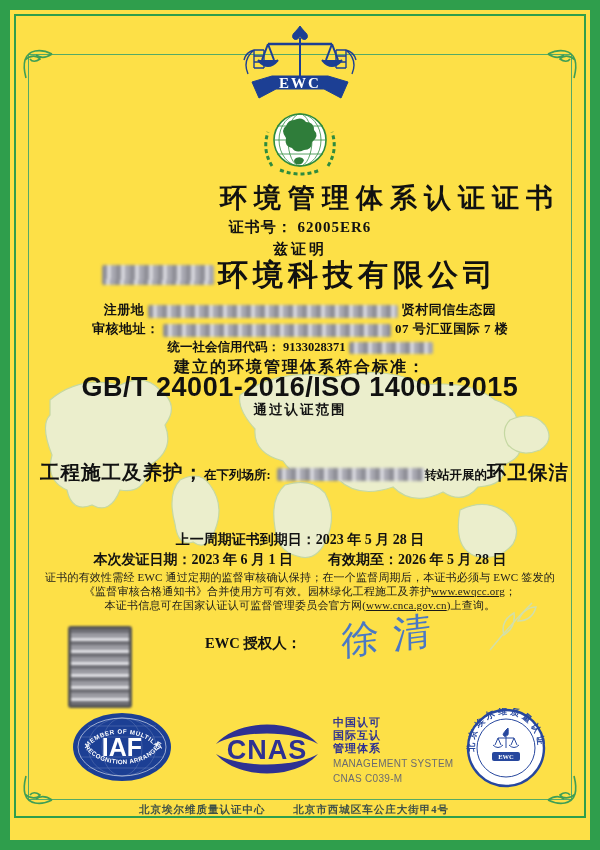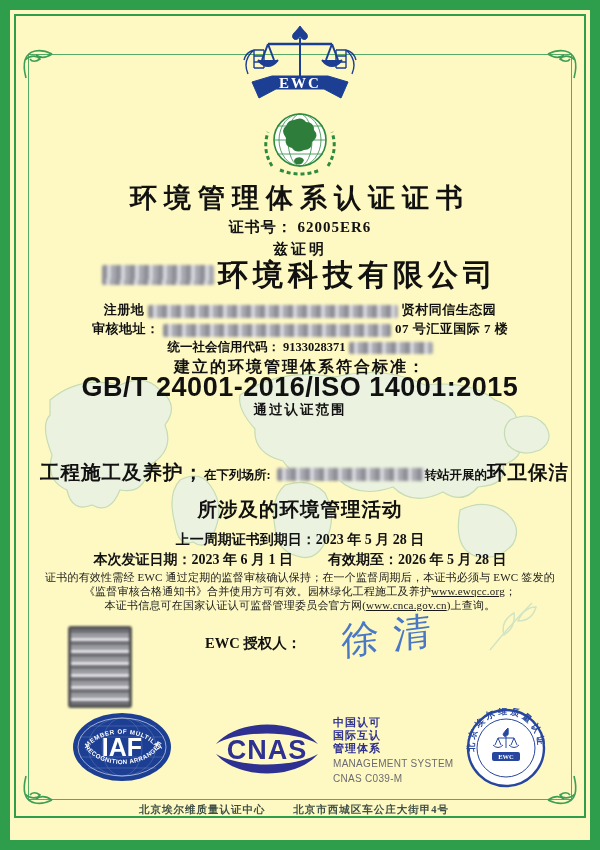--- a/index.html
+++ b/index.html
@@ -1,16 +1,16 @@
 <!DOCTYPE html>
 <html><head>
 <meta charset="utf-8">
 <style>
   html,body{margin:0;padding:0;background:#fff;}
-  .page{position:relative;width:600px;height:850px;background:#fef9c3;overflow:hidden;
+  .page{position:relative;width:600px;height:850px;background:#fde047;overflow:hidden;
         font-family:"Liberation Serif","DejaVu Serif",serif;color:#111;}
   
   .band{position:absolute;inset:0;border:10px solid #2f9e4c;pointer-events:none;}
   .midline{position:absolute;left:14px;right:14px;top:14px;bottom:32px;border:2px solid #2f9e4c;pointer-events:none;}
   .innerline{position:absolute;left:28px;right:28px;top:54px;bottom:50px;border:1.2px solid #55aa66;pointer-events:none;}
   .corner{position:absolute;width:34px;height:34px;pointer-events:none;}
   .corner svg{display:block;}
   .c-tl{left:20px;top:46px;}
   .c-tr{right:20px;top:46px;transform:scaleX(-1);}
   .c-bl{left:20px;bottom:42px;transform:scaleY(-1);}
@@ -127,21 +127,21 @@
       <ellipse cx="40" cy="36" rx="21" ry="26" fill="none" stroke="#2e8b3e" stroke-width=".8"></ellipse>
       <path d="M14,36 h52 M17,22 h46 M17,50 h46" stroke="#2e8b3e" stroke-width=".8"></path>
       <path d="M34,16 q8,-4 12,2 q8,0 8,8 q6,6 -2,12 q0,8 -8,8 q-8,4 -12,-2 q-8,-2 -6,-10 q-6,-8 0,-12 q2,-6 8,-6 z" fill="#2f7d3a"></path>
       <path d="M36,54 q6,-2 8,2 q-2,6 -8,4 q-4,-3 0,-6 z" fill="#2f7d3a"></path>
       <path d="M12,62 Q2,46 8,28" fill="none" stroke="#2e8b3e" stroke-width="3" stroke-dasharray="4 3"></path>
       <path d="M68,62 Q78,46 72,28" fill="none" stroke="#2e8b3e" stroke-width="3" stroke-dasharray="4 3"></path>
       <path d="M20,66 q20,8 40,0" fill="none" stroke="#2e8b3e" stroke-width="3" stroke-dasharray="4 3"></path>
     </svg>
   </div>
 
-  <div class="row title" style="top:180px;">环境管理体系认证证书</div>
+  <div class="row title" style="top:180px;text-align:right;">环境管理体系认证证书</div>
 
   <div class="row certno" style="top:218px;">
     <span>证书号：</span>
     <span>62005ER6</span>
   </div>
 
   <div class="row attest" style="top:240px;">兹证明</div>
 
   <div class="row company" style="top:256px;height:38px;">
     <span class="blur" style="width:112px;height:20px;"></span>
@@ -167,21 +167,20 @@
   </div>
 
   <div class="row stdintro" style="top:357px;">建立的环境管理体系符合标准：</div>
   <div class="row standard" style="top:372px;">GB/T 24001-2016/ISO 14001:2015</div>
   <div class="row scopehead" style="top:401px;">通过认证范围</div>
 
   <div class="row scope" style="top:459px;">
     <span>工程施工及养护；</span><span class="small">在下列场所:</span>
     <span class="blur" style="width:148px;height:13px;"></span><span class="small">转站开展的</span><span>环卫保洁</span>
   </div>
-  <div class="row scope" style="top:496px;">所涉及的环境管理活动</div>
 
   <div class="row dateline" style="top:531px;">上一周期证书到期日：2023 年 5 月 28 日</div>
   <div class="row dateline" style="top:551px;">
     <span>本次发证日期：2023 年 6 月 1 日</span>
     <span style="display:inline-block;width:28px;"></span>
     <span>有效期至：2026 年 5 月 28 日</span>
   </div>
 
   <div class="row fineprint" style="top:570px;">
     <div>证书的有效性需经 EWC 通过定期的监督审核确认保持；在一个监督周期后，本证书必须与 EWC 签发的</div>

